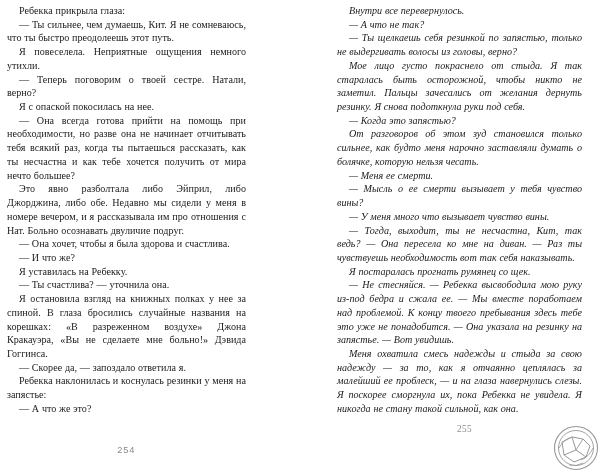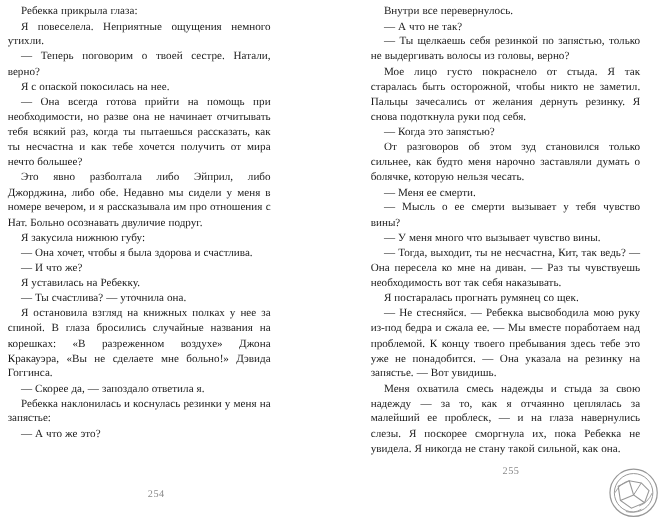--- a/index.html
+++ b/index.html
@@ -27,21 +27,21 @@
     box-sizing: border-box;
   }
   #page-left  { left: 0px;   width: 252px; }
   #page-right { left: 329px; width: 271px; }
 
   .text-block {
     position: absolute;
     top: 4px;
   }
   #page-left .text-block  { left: 7px;  width: 239px; }
-  #page-right .text-block { left: 8px;  width: 245px; }
+  #page-right .text-block { left: 8px;  width: 245px; font-style: italic; }
 
   p.para {
     margin: 0;
     padding: 0;
     font-size: 10.1px;
     line-height: 13.72px;
     text-align: justify;
     text-justify: inter-word;
     text-indent: 12px;
     letter-spacing: 0.02px;
@@ -53,47 +53,47 @@
   }
 
   .folio {
     position: absolute;
     width: 100%;
     text-align: center;
     font-size: 9.3px;
     color: #8b8b8b;
     letter-spacing: 0.4px;
   }
-  #page-left .folio  { top: 445px; left: 16px; }
+  #page-left .folio  { top: 445px; left: 0; font-family: Liberation Mono, monospace; }
   #page-right .folio { top: 424px; left: 0; }
 
   #publisher-logo {
     position: absolute;
     left: 552px;
     top: 424px;
     width: 48px;
     height: 48px;
     opacity: 0.72;
   }
   #publisher-logo svg { display: block; }
 </style>
 </head>
 <body>
 
 <div id="spread">
 
   <div class="page" id="page-left">
     <div class="text-block">
         <p class="para">Ребекка прикрыла глаза:</p>
+        <p class="para">— Ты сильнее, чем думаешь, Кит. Я не сомневаюсь, что ты быстро преодолеешь этот путь.</p>
         <p class="para">Я повеселела. Неприятные ощущения немного утихли.</p>
         <p class="para">— Теперь поговорим о твоей сестре. Натали, верно?</p>
         <p class="para">Я с опаской покосилась на нее.</p>
         <p class="para">— Она всегда готова прийти на помощь при необходимости, но разве она не начинает отчитывать тебя всякий раз, когда ты пытаешься рассказать, как ты несчастна и как тебе хочется получить от мира нечто большее?</p>
         <p class="para">Это явно разболтала либо Эйприл, либо Джорджина, либо обе. Недавно мы сидели у меня в номере вечером, и я рассказывала им про отношения с Нат. Больно осознавать двуличие подруг.</p>
-        <p class="para">Я закусила нижнюю губу:</p>
         <p class="para">— Она хочет, чтобы я была здорова и счастлива.</p>
         <p class="para">— И что же?</p>
         <p class="para">Я уставилась на Ребекку.</p>
         <p class="para">— Ты счастлива? — уточнила она.</p>
         <p class="para">Я остановила взгляд на книжных полках у нее за спиной. В глаза бросились случайные названия на корешках: «В разреженном воздухе» Джона Кракауэра, «Вы не сделаете мне больно!» Дэвида Гоггинса.</p>
         <p class="para">— Скорее да, — запоздало ответила я.</p>
         <p class="para">Ребекка наклонилась и коснулась резинки у меня на запястье:</p>
         <p class="para">— А что же это?</p>
       </div>
     <div class="folio">254</div>

